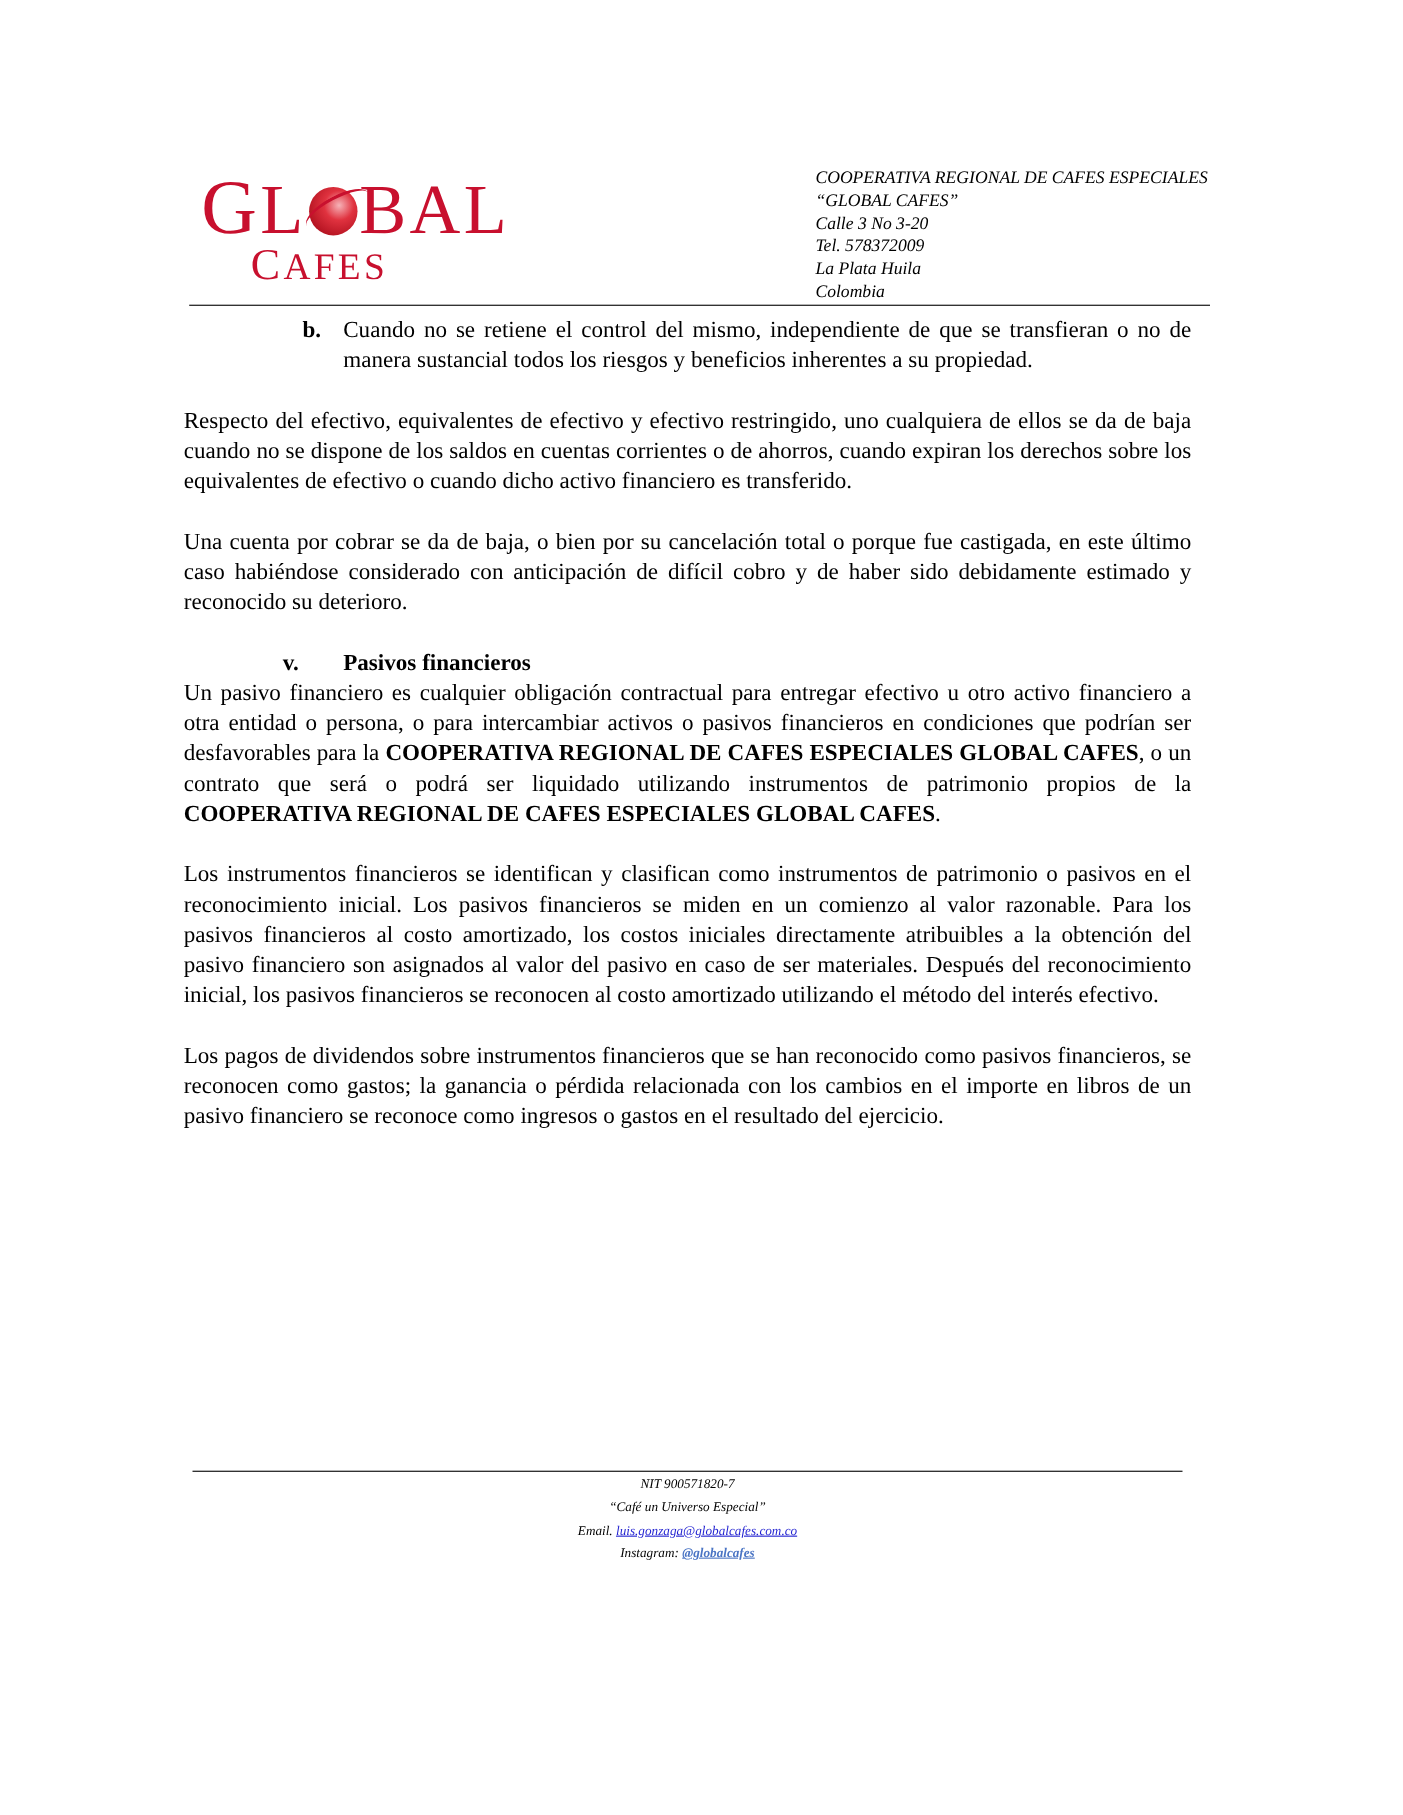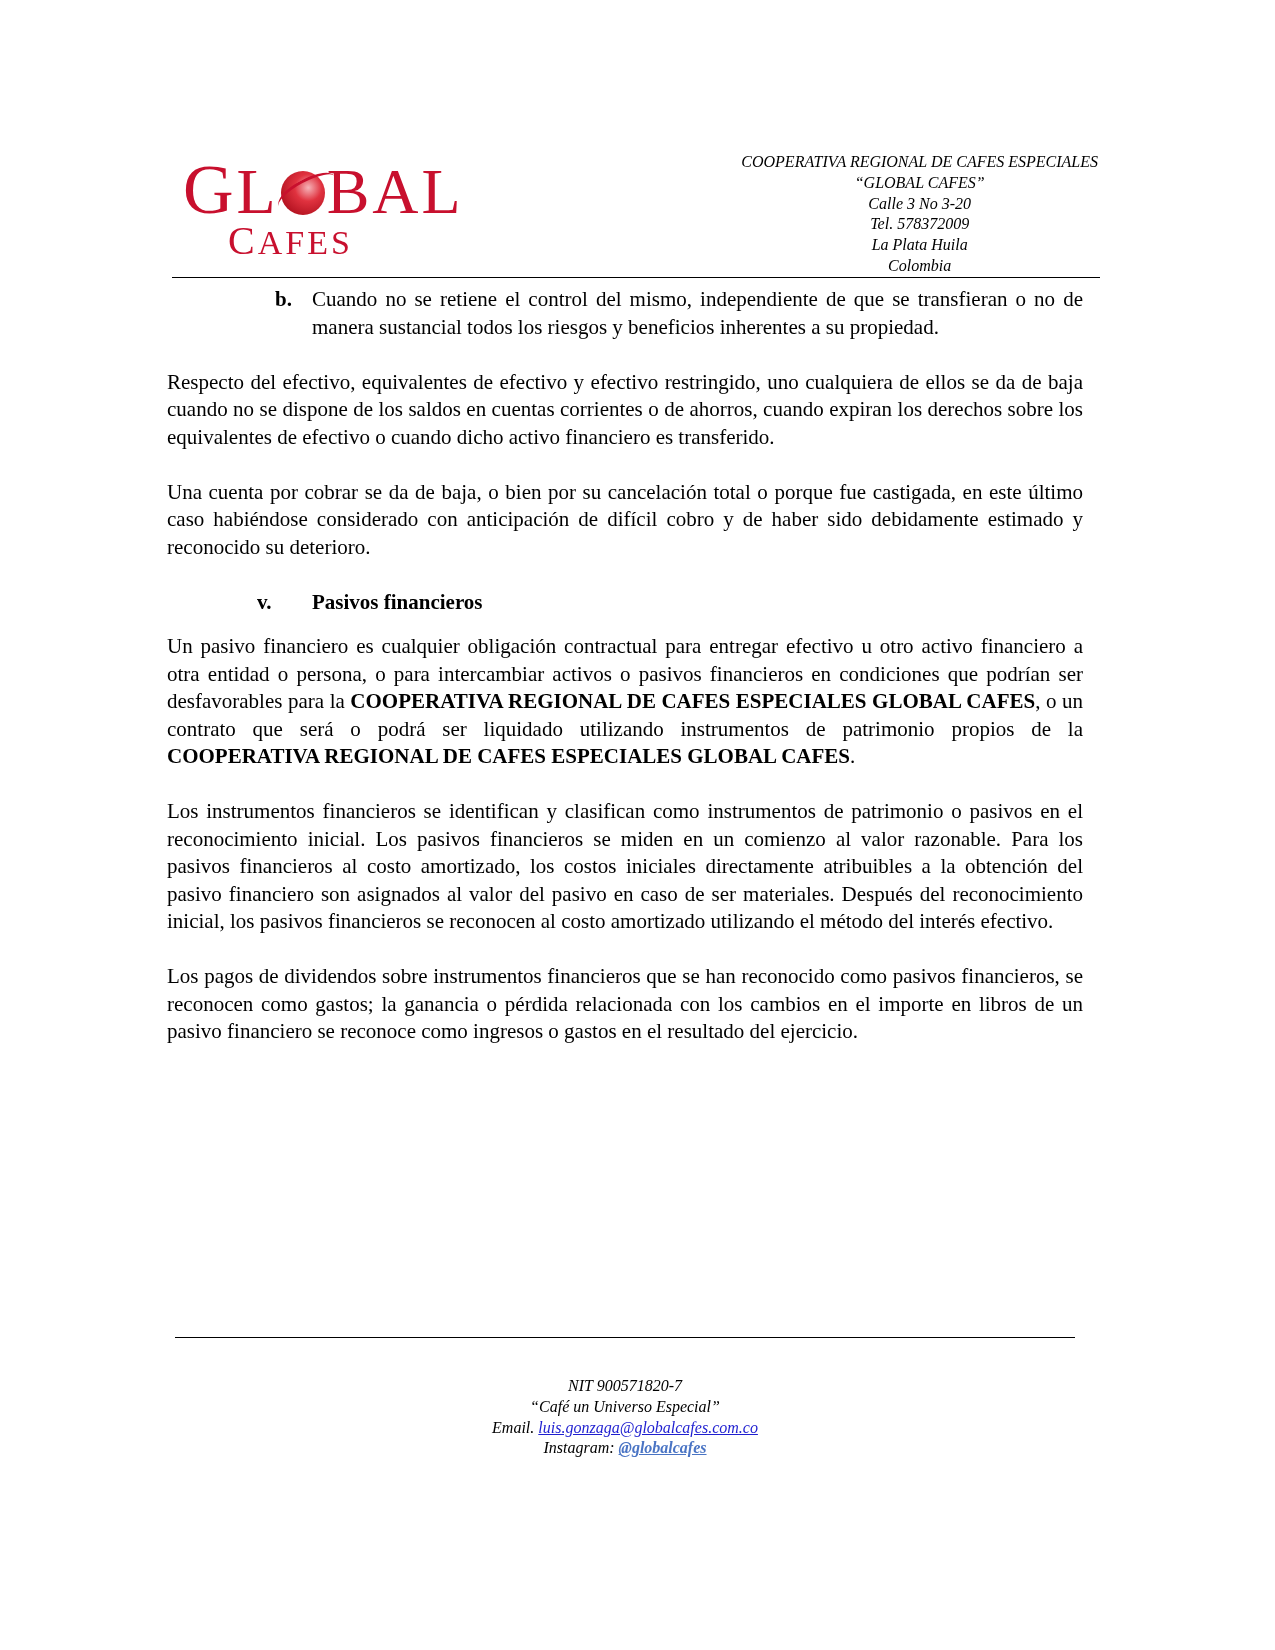--- a/index.html
+++ b/index.html
@@ -14,42 +14,42 @@
   .logo .orb { display: inline-block; width: 44px; height: 44px; border-radius: 50%;
                background: radial-gradient(circle at 62% 38%, #f6b3b8 0%, #e0323f 35%, #b0101e 80%, #8a0a16 100%);
                vertical-align: -2px; margin: 0 2px; position: relative; }
   .logo .orb::after { content: ""; position: absolute; left: -6px; top: 8px; width: 64px; height: 22px;
                       border-top: 3px solid #c8102e; border-radius: 50%; transform: rotate(-28deg); }
   .logo .cafes { position: absolute; left: 60px; top: 66px; font-size: 34px; letter-spacing: 3px;
                  color: #c8102e; line-height: 34px; white-space: nowrap; }
   .logo .cafes .cap { font-size: 40px; }
 
   
-  .header-info { position: absolute; right: 177px; top: 152px; text-align: center;
+  .header-info { position: absolute; right: 177px; top: 152px; text-align: left;
                  font-style: italic; font-size: 16px; line-height: 20.8px; }
   .header-rule { position: absolute; left: 172px; top: 277px; width: 928px; height: 0;
                  border-top: 1.5px solid #000; }
 
   
   .body { position: absolute; left: 167px; top: 286px; width: 916px;
           font-size: 21px; line-height: 27.5px; text-align: justify; }
   .list-item { position: relative; padding-left: 145px; }
   .list-item .marker { position: absolute; left: 108px; font-weight: bold; }
   p { margin: 0 0 27.5px 0; }
   .heading { position: relative; height: 27.5px; font-weight: bold; margin-top: 0; }
   .heading .num { position: absolute; left: 90px; }
   .heading .title { position: absolute; left: 145px; }
-  .heading + p { margin-top: 17px; }
+  .heading + p { margin-top: 0; }
   b { font-weight: bold; }
 
   
   .footer-rule { position: absolute; left: 175px; top: 1337px; width: 900px; height: 0;
                  border-top: 1.5px solid #000; }
-  .footer { position: absolute; left: 175px; top: 1376px; width: 900px; text-align: center;
-            font-style: italic; font-size: 16px; line-height: 20.8px; }
+  .footer { position: absolute; left: 175px; top: 1339px; width: 900px; text-align: center;
+            font-style: italic; font-size: 12px; line-height: 20.8px; }
   .footer a { color: #1f1fd0; text-decoration: underline; font-family: Liberation Serif, serif; }
   .footer a.insta { color: #4a74c4; font-weight: bold; }
 </style>
 </head>
 <body>
 
 <div class="logo">
   <div class="global"><span class="big">G</span><span>L</span><span class="orb"></span><span>BAL</span></div>
   <div class="cafes"><span class="cap">C</span><span>AFES</span></div>
 </div>

